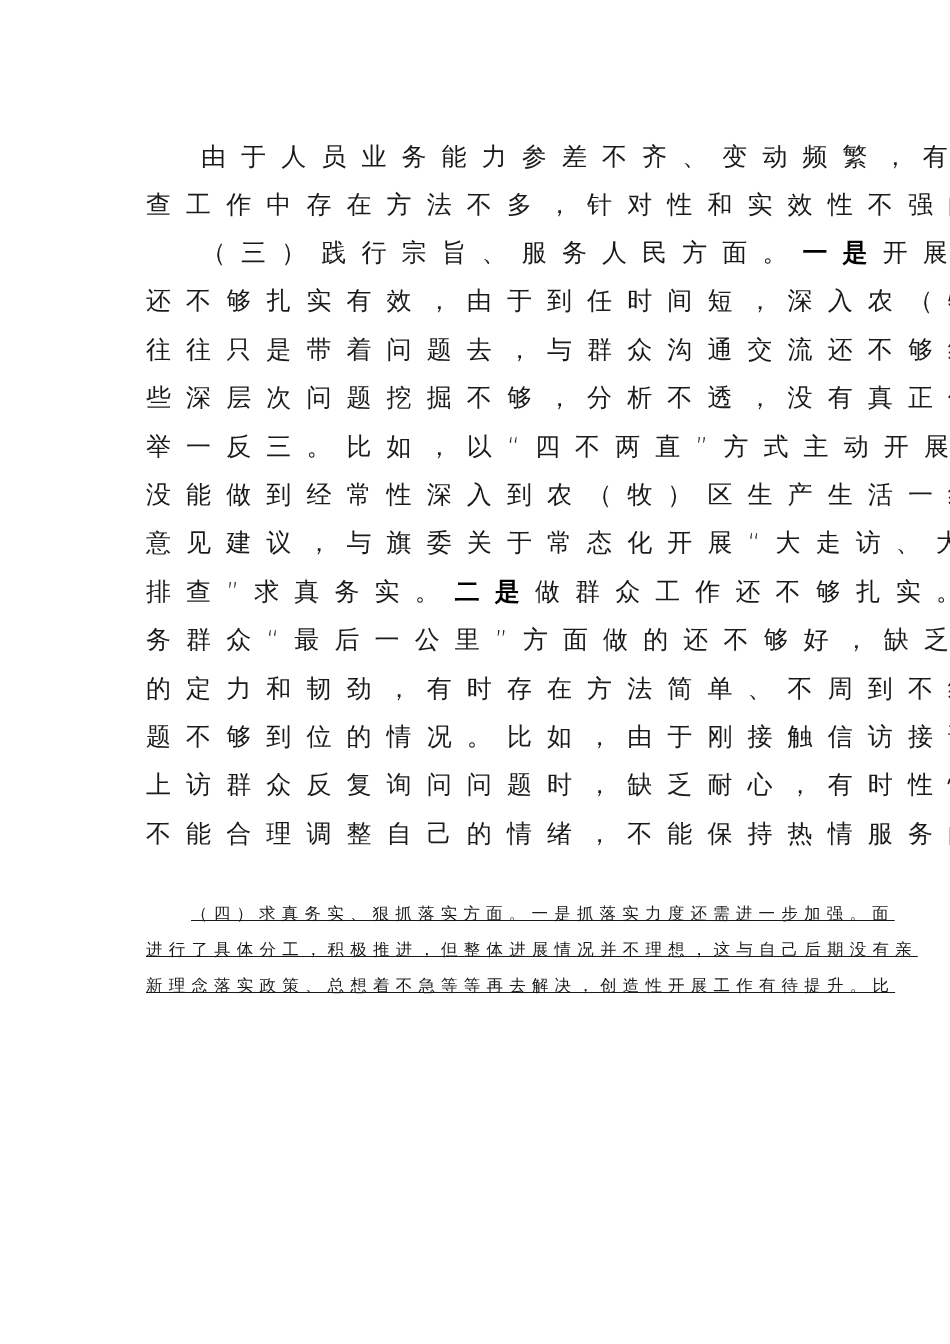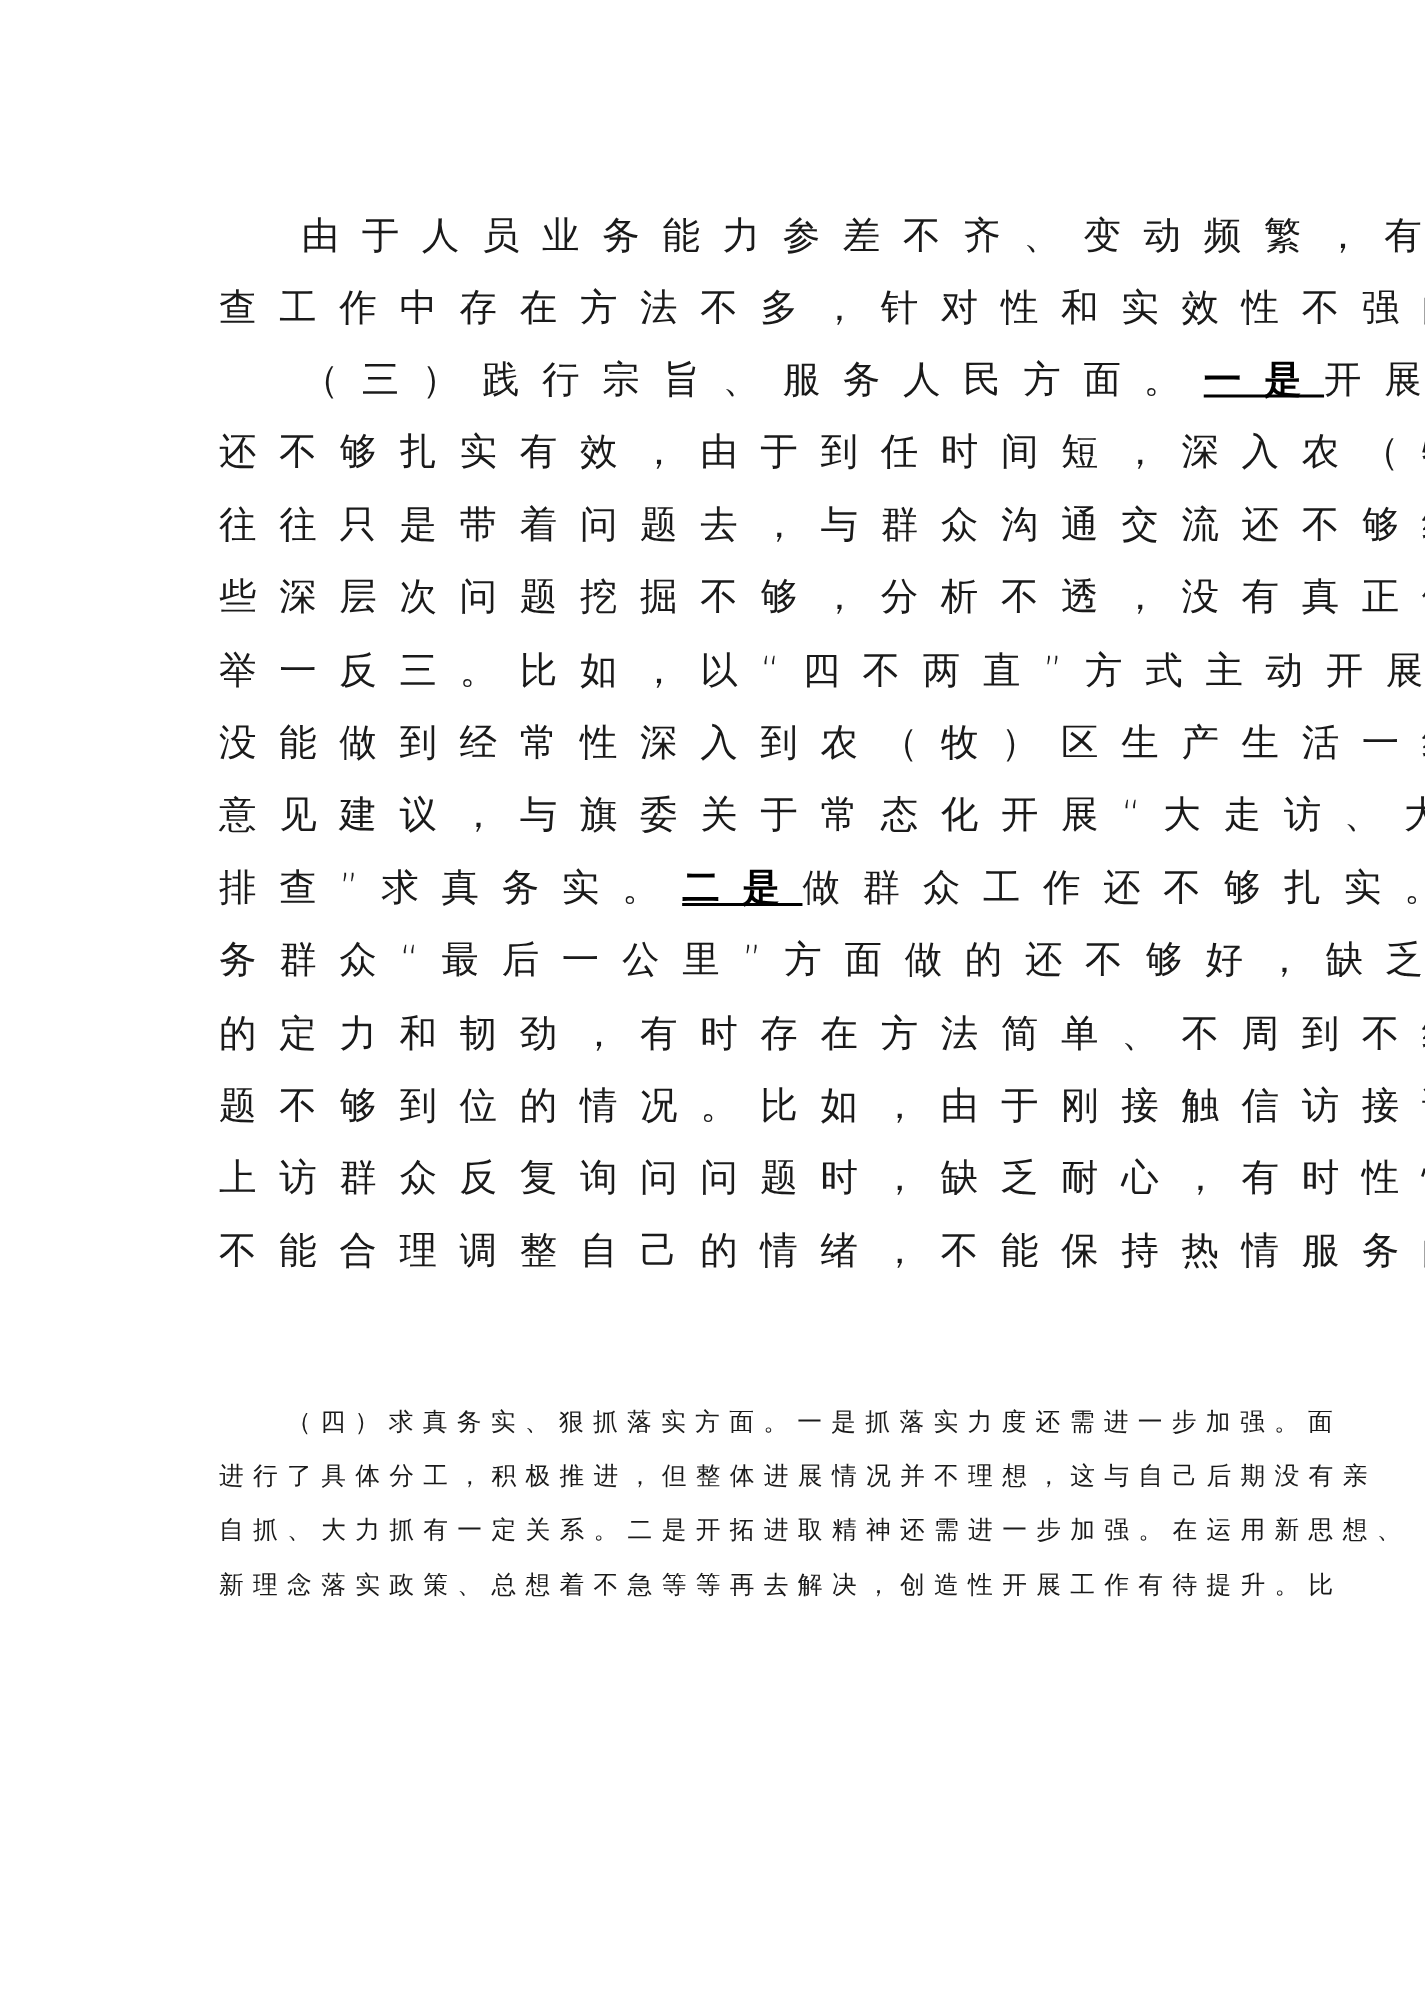--- a/index.html
+++ b/index.html
@@ -49,21 +49,20 @@
     height: 48.4px;
   }
   .small .line {
     height: 36.2px;
   }
   .indent-big { padding-left: 55px; }
   .indent-small { padding-left: 45px; }
   .bold {
     font-weight: 700;
     color: #000000;
-    text-decoration: underline;
   }
 </style>
 </head>
 <body>
 
 <div class="page">
 
   <div class="big" style="top:133px;">
     <span class="line indent-big">由于人员业务能力参差不齐、变动频繁，有时监督检</span>
     <span class="line">查工作中存在方法不多，针对性和实效性不强的问题。</span>
@@ -78,20 +77,19 @@
     <span class="line">没能做到经常性深入到农（牧）区生产生活一线听取群众</span>
     <span class="line">意见建议，与旗委关于常态化开展“大走访、大调研、大</span>
     <span class="line"><span>排查”求真务实。</span><span class="bold">二是</span><span>做群众工作还不够扎实。在解决服</span></span>
     <span class="line">务群众“最后一公里”方面做的还不够好，缺乏一抓到底</span>
     <span class="line">的定力和韧劲，有时存在方法简单、不周到不细致，解难</span>
     <span class="line">题不够到位的情况。比如，由于刚接触信访接访日，遇到</span>
     <span class="line">上访群众反复询问问题时，缺乏耐心，有时性情就会急躁，</span>
     <span class="line">不能合理调整自己的情绪，不能保持热情服务的态度，服</span>
   </div>
 
-  <div class="small" style="top:930px;">
+  <div class="small" style="top:896px;text-decoration:underline;">
     <span class="line indent-small">（四）求真务实、狠抓落实方面。一是抓落实力度还需进一步加强。面</span>
     <span class="line">进行了具体分工，积极推进，但整体进展情况并不理想，这与自己后期没有亲</span>
-    <span class="line">自抓、大力抓有一定关系。二是开拓进取精神还需进一步加强。在运用新思想、</span>
     <span class="line">新理念落实政策、总想着不急等等再去解决，创造性开展工作有待提升。比</span>
   </div>
 
 </div>
 
 </body></html>

